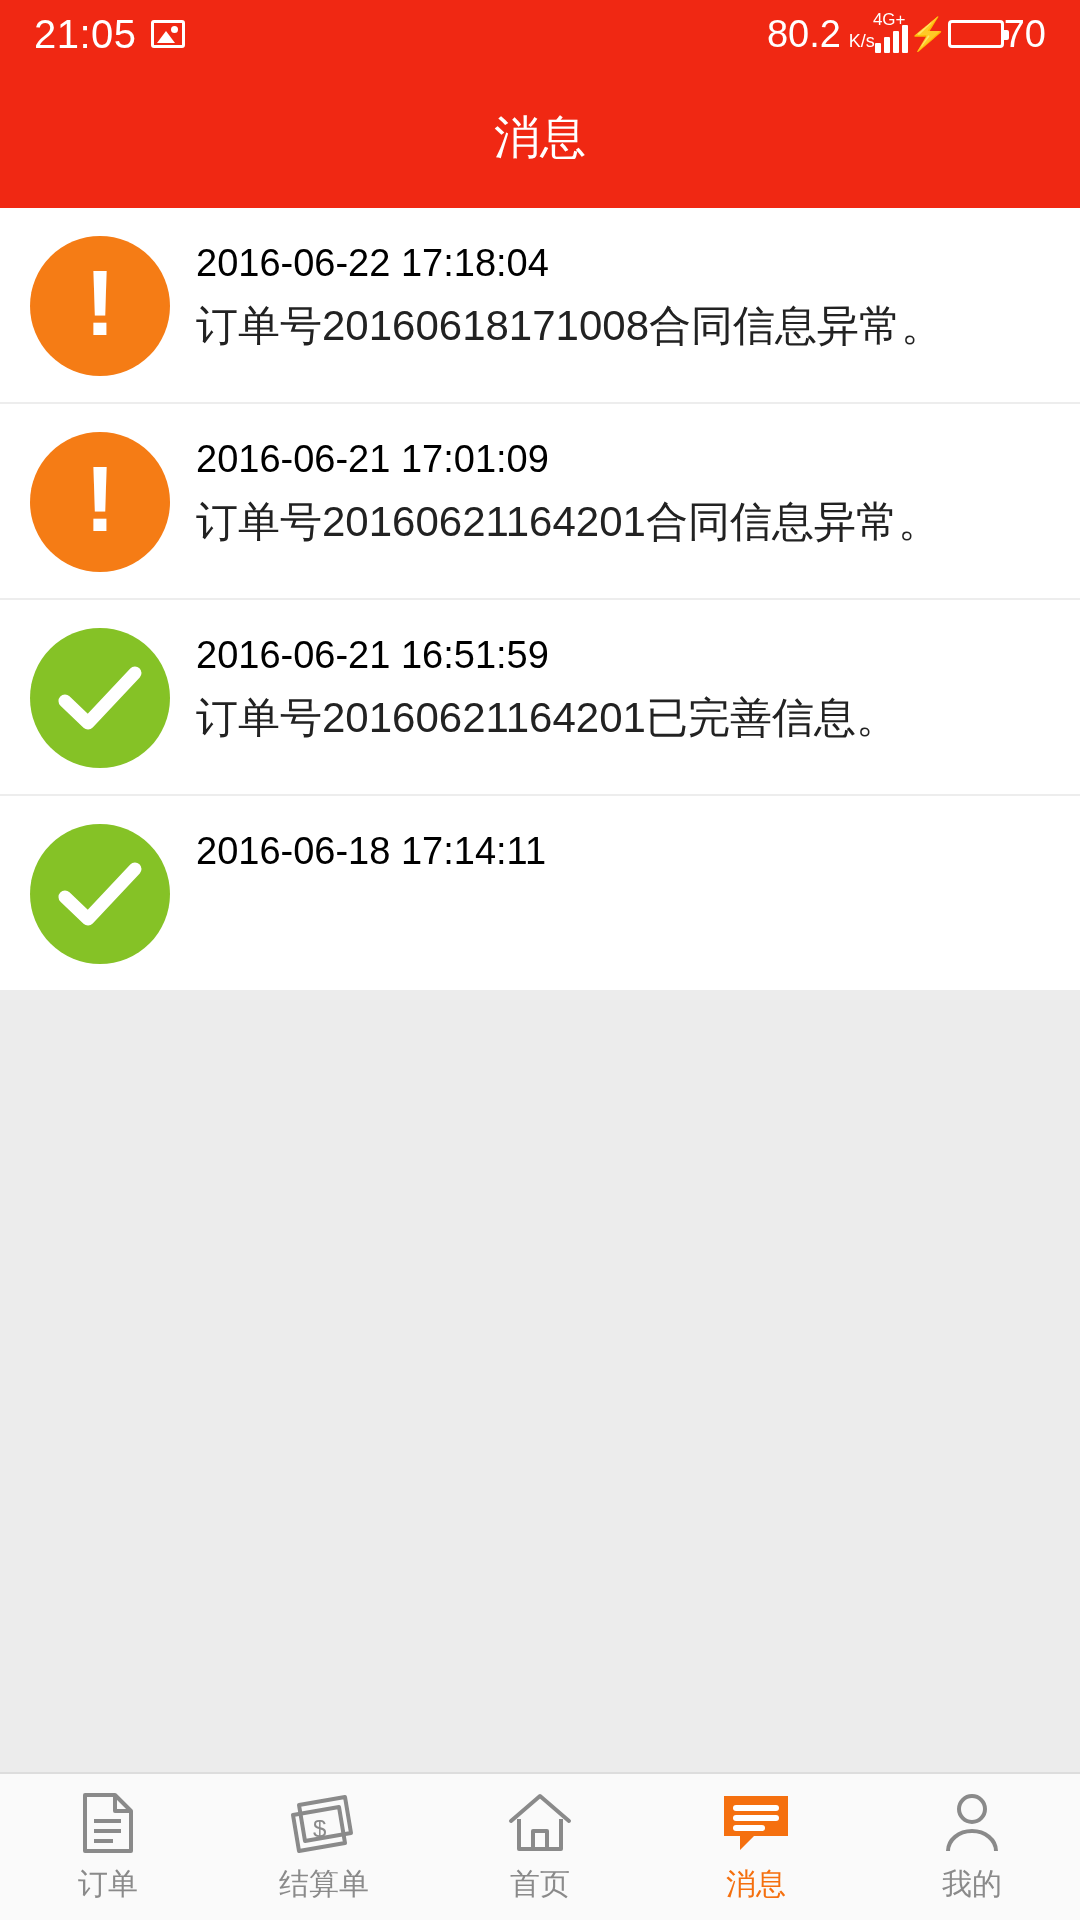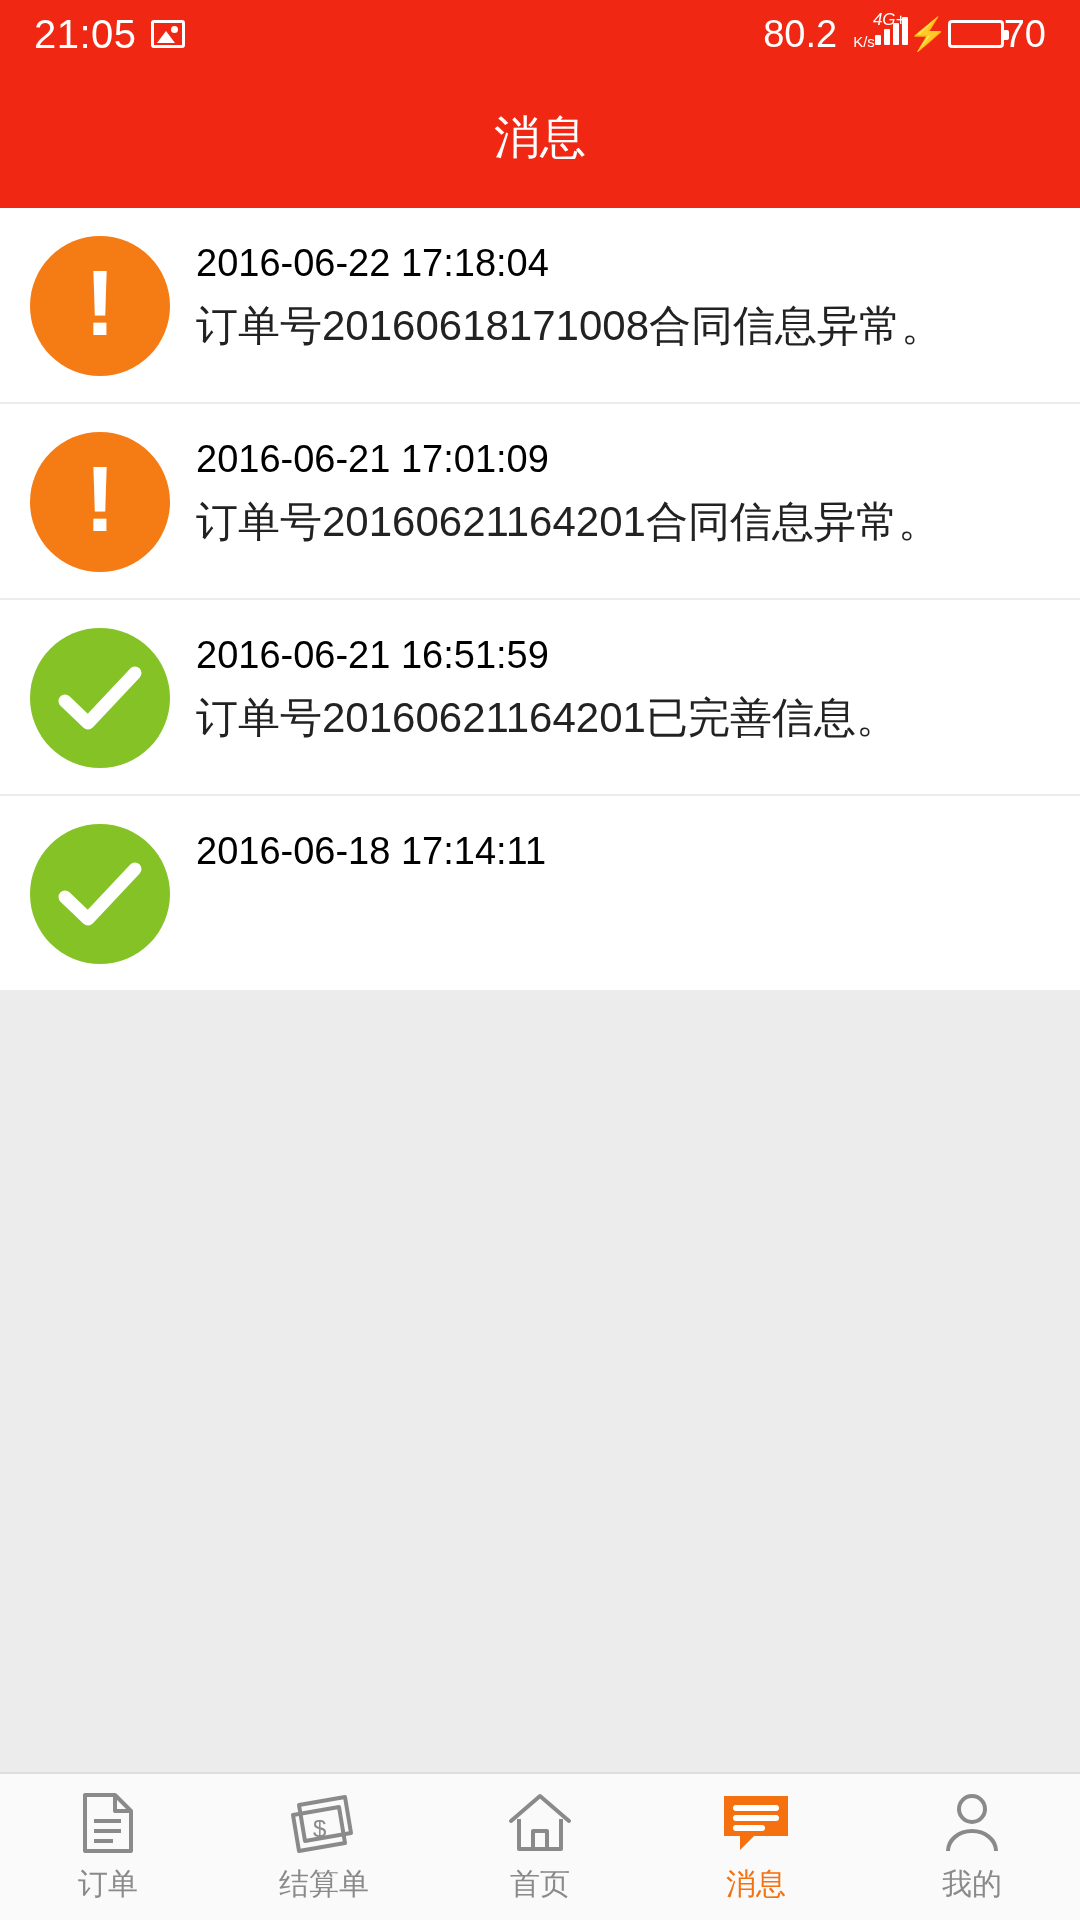--- a/index.html
+++ b/index.html
@@ -24,22 +24,22 @@
     content:""; position:absolute; left:3px; bottom:2px;
     width:0; height:0; border-left:9px solid transparent; border-right:9px solid transparent;
     border-bottom:12px solid #ffffff;
   }
   .sb-photo-icon::after {
     content:""; position:absolute; right:4px; top:3px; width:7px; height:7px; border-radius:50%; background:#ffffff;
   }
   .sb-spacer { flex:1 1 auto; }
   .sb-right { display:flex; align-items:center; gap:0; }
   .sb-speed { font-size:38px; display:flex; align-items:baseline; }
-  .sb-speed .unit { font-size:15px; margin-left:16px; }
-  .sb-net { position:relative; display:flex; align-items:flex-start; height:38px;font-style:italic; }
+  .sb-speed .unit { font-size:18px; margin-left:8px; }
+  .sb-net { position:relative; display:flex; align-items:flex-end; height:38px; }
   .sb-net .bars { display:flex; align-items:flex-end; gap:3px; height:30px; }
   .sb-net .bars i { display:block; width:6px; background:#ffffff; border-radius:1px; }
   .sb-net .bars i:nth-child(1){height:10px;}
   .sb-net .bars i:nth-child(2){height:16px;}
   .sb-net .bars i:nth-child(3){height:22px;}
   .sb-net .bars i:nth-child(4){height:28px;}
   .sb-net .g4 { position:absolute; top:-4px; left:-2px; font-size:17px; line-height:1; }
   .sb-bolt { font-size:32px; }
   .sb-batt { width:56px; height:28px; border:3px solid #ffffff; border-radius:4px; position:relative; padding:3px; }
   .sb-batt::after { content:""; position:absolute; right:-8px; top:7px; width:5px; height:10px; background:#ffffff; border-radius:0 2px 2px 0; }

